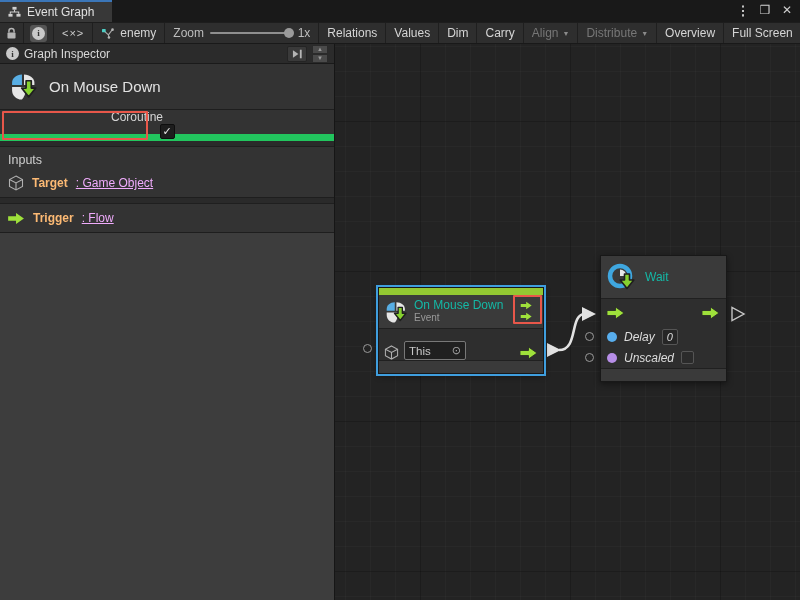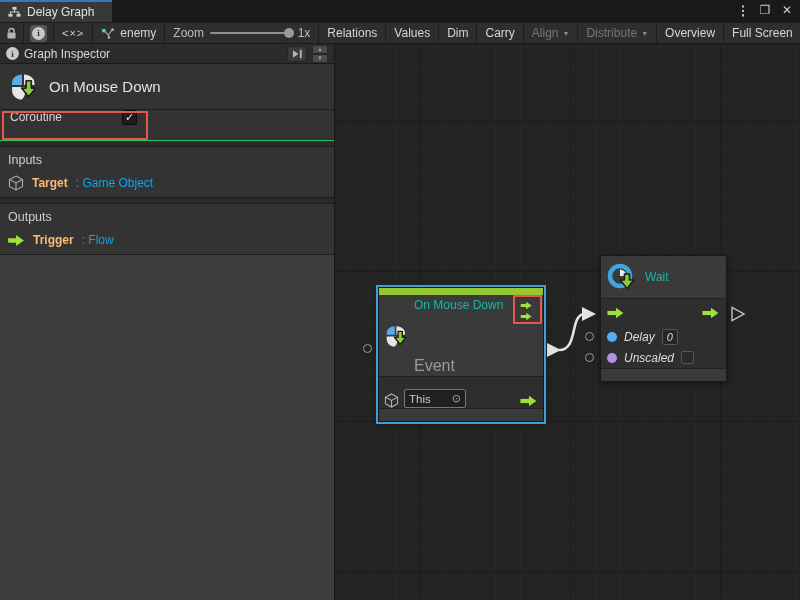--- a/index.html
+++ b/index.html
@@ -42,28 +42,28 @@
   .insp-header { height:20px; background:#2b2b2b; border-bottom:1px solid #1a1a1a; display:flex; align-items:center; gap:5px; padding:0 6px; color:#d8d8d8; }
   .insp-header .spacer { flex:1; }
   .mini-btn { width:20px; height:16px; display:flex; align-items:center; justify-content:center; background:#3a3a3a; border:1px solid #242424; border-radius:2px; }
   .arrow-stack { display:flex; flex-direction:column; width:16px; }
   .arrow-stack .a { height:9px; background:#4a4a4a; border:1px solid #2a2a2a; color:#9a9a9a; font-size:6px; display:flex; align-items:center; justify-content:center; }
   .info-circ { width:13px; height:13px; border-radius:50%; background:#c9c9c9; color:#333; font-size:9px; font-weight:bold; display:flex; align-items:center; justify-content:center; font-family:"Liberation Serif", serif; }
 
   .sect { background:#333; }
   .title-block { height:46px; display:flex; align-items:center; gap:12px; padding:0 10px; border-bottom:1px solid #1e1e1e; }
   .title-block .t { font-size:15px; color:#e2e2e2; }
-  .coroutine-row { height:31px; display:flex; align-items:flex-start; padding:0 10px; border-bottom:1px solid #22c55e; position:relative; }
+  .coroutine-row { height:31px; display:flex; align-items:center; padding:0 10px; border-bottom:7px solid #22c55e; position:relative;flex-direction:column; }
   .coroutine-row .lbl { color:#d5d5d5; width:112px; }
   .checkbox { width:15px; height:15px; background:#1d1d1d; border:1px solid #0e0e0e; border-radius:2px; color:#e8e8e8; font-size:11px; display:flex; align-items:center; justify-content:center; }
   .gap { height:6px; background:#2a2a2a; border-bottom:1px solid #1f1f1f; }
   .sec-head { height:22px; display:flex; align-items:flex-end; padding:0 8px 2px; color:#cfcfcf; font-size:12.5px; }
   .sec-row { height:29px; display:flex; align-items:center; gap:8px; padding:0 8px; border-bottom:1px solid #1e1e1e; }
   .sec-row .name { color:#fdba74; font-weight:bold; }
-  .sec-row .type { color:#0ea5e9; }
+  .sec-row .type { color:#f0abfc;text-decoration:underline; }
   .annotation { position:absolute; border:2px solid #e8574a; border-radius:1px; pointer-events:none; }
   .insp-annot { left:2px; top:67px; width:146px; height:29px; }
 
   
   .canvas {
     position:relative; flex:1;
     background-color:#232323;
     background-image:
       linear-gradient(to right, rgba(0,0,0,0.30) 1px, transparent 1px),
       linear-gradient(to bottom, rgba(0,0,0,0.30) 1px, transparent 1px),
@@ -72,21 +72,21 @@
     background-size:150px 150px,150px 150px,25px 25px,25px 25px;
     background-position:85px 77px,85px 77px,10px 2px,10px 2px;
   }
   .wires { position:absolute; inset:0; width:100%; height:100%; pointer-events:none; }
 
   .node { position:absolute; background:#2e2e2e; border:1px solid #181818; box-shadow:0 2px 6px rgba(0,0,0,0.45); }
   .node.selected { outline:2px solid #3f9ede; }
   .greenbar { height:7px; background:#93c832; }
   .node-head { background:#3a3a3a; border-bottom:1px solid #202020; display:flex; align-items:center; padding:4px 6px; gap:7px; position:relative; }
   .node-title { font-size:12px; color:#14b8a6; line-height:13px; }
-  .node-sub { font-size:16px; color:#9a9a9a; line-height:12px;margin-top:48px; }
+  .node-sub { font-size:10px; color:#9a9a9a; line-height:12px; }
   .node-foot { height:13px; background:#3a3a3a; border-top:1px solid #202020; }
 
   
   .omd { left:43px; top:243px; width:166px; }
   .omd-body { height:31px; display:flex; align-items:flex-end; gap:5px; padding:0 5px; }
   .this-field { width:62px; height:19px; background:#202020; border:1px solid #787878; border-radius:2px; display:flex; align-items:center; padding:0 4px; gap:4px; color:#c8c8c8; font-size:11.5px; }
   .this-field .tgt { margin-left:auto; color:#a8a8a8; font-size:11px; }
   .co-arrows { position:absolute; right:4px; top:3px; width:25px; height:25px; display:flex; flex-direction:column; justify-content:center; gap:2px; align-items:center; }
   .co-annot { right:1px; top:0px; width:29px; height:29px; }
   .flow-out { margin-left:auto; }
@@ -110,21 +110,21 @@
     <span>
       <svg width="13" height="12" viewBox="0 0 14 12">
         <g stroke="#cfcfcf" stroke-width="1.2" fill="none">
           <path d="M7 3.5 V6 M2.5 8 V6 H11.5 V8"></path>
         </g>
         <rect x="4.8" y="0.5" width="4.4" height="3" fill="#cfcfcf"></rect>
         <rect x="0.5" y="8" width="4.4" height="3" fill="#cfcfcf"></rect>
         <rect x="9.1" y="8" width="4.4" height="3" fill="#cfcfcf"></rect>
       </svg>
     </span>
-    <span>Delay Graph</span>
+    <span>Event Graph</span>
   </div>
   <div class="win-controls">
     <span class="win-btn menu">⋮</span>
     <span class="win-btn">❐</span>
     <span class="win-btn">✕</span>
   </div>
 </div>
 
 <div class="toolbar">
   <div class="seg icon-seg" style="width:26px;">
@@ -238,21 +238,20 @@
           </svg>
         </span>
         <span class="name">Target</span>
         <span class="type">: Game Object</span>
       </div>
     </div>
 
     <div class="gap"></div>
 
     <div class="sect">
-      <div class="sec-head">Outputs</div>
       <div class="sec-row">
         <span>
           <svg width="17" height="13" viewBox="0 0 18 14">
             <path d="M0,4.5 H8.5 V1 L17,7 L8.5,13 V9.5 H0 Z" fill="#9fe13b"></path>
           </svg>
         </span>
         <span class="name">Trigger</span>
         <span class="type">: Flow</span>
       </div>
     </div>

